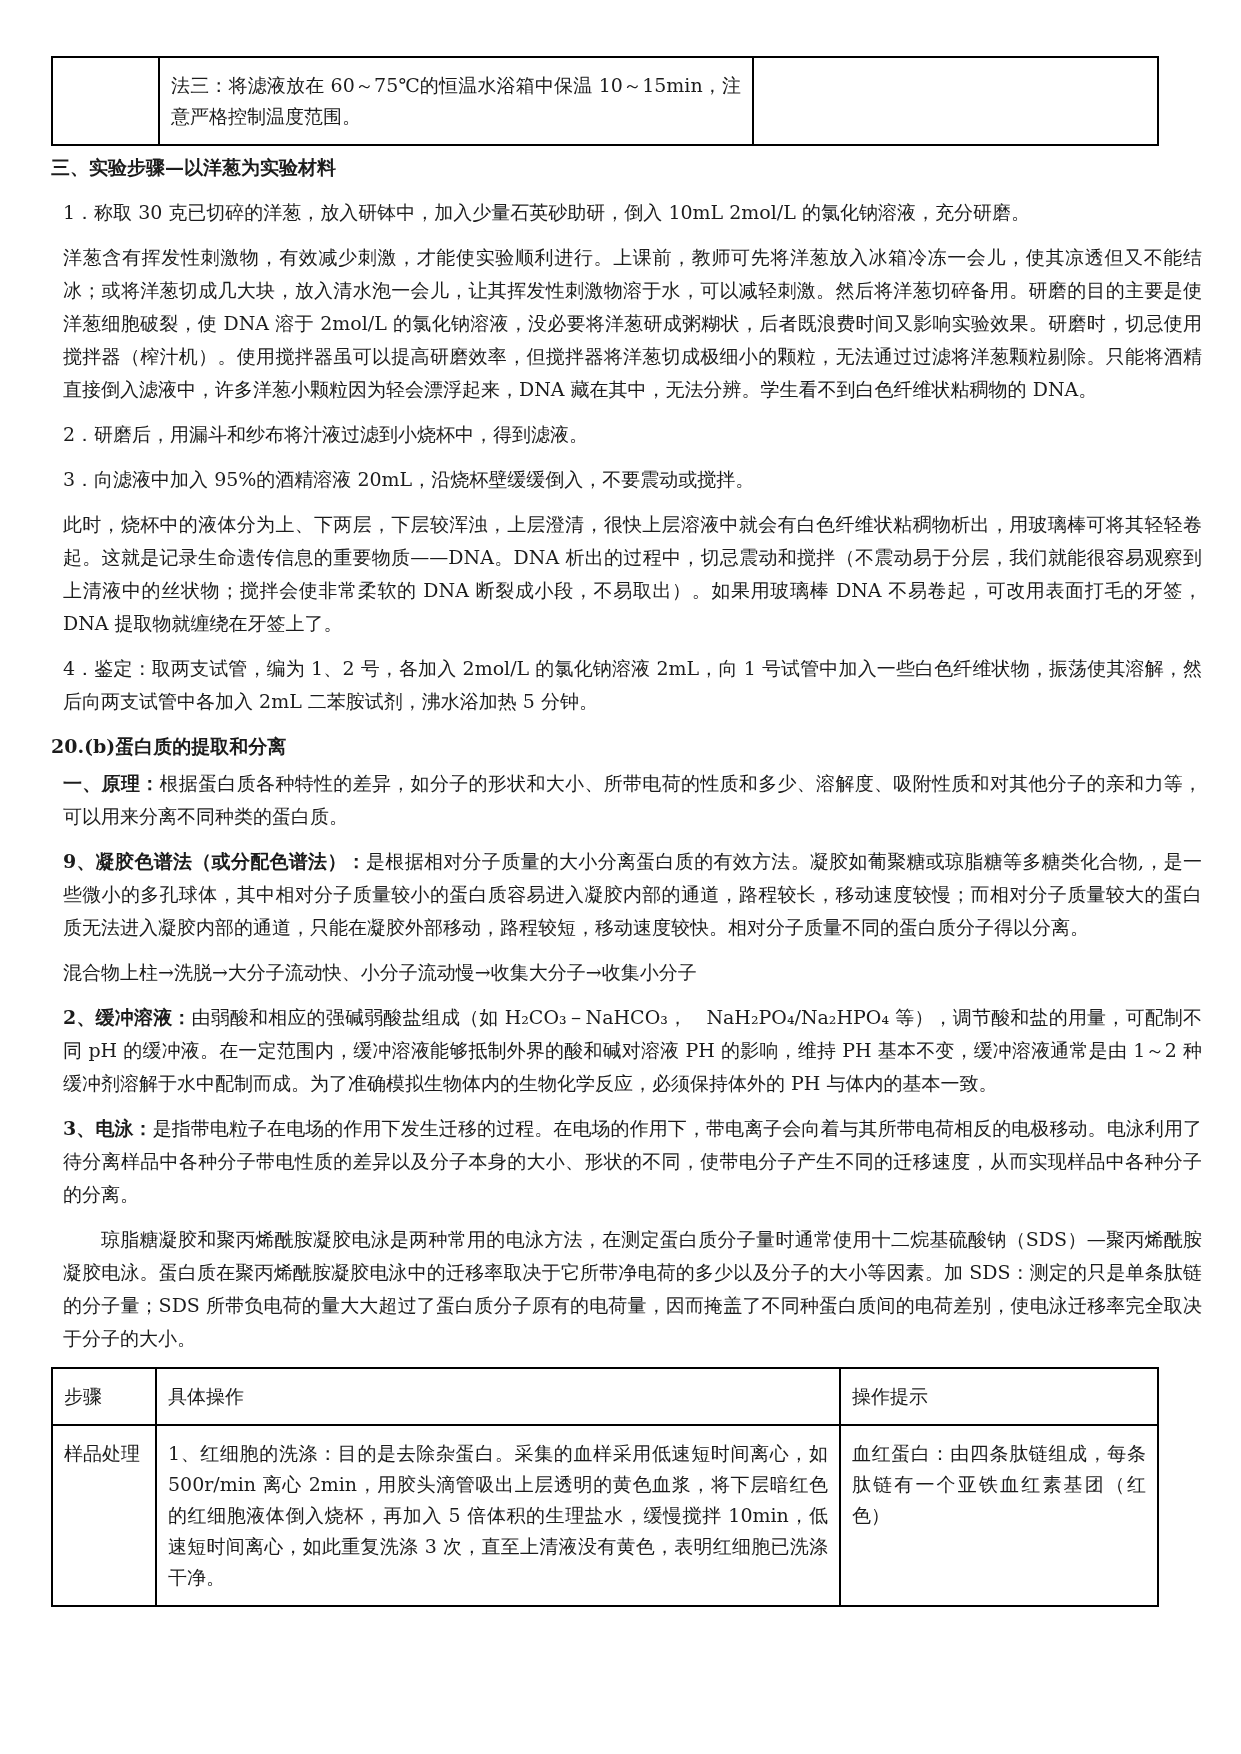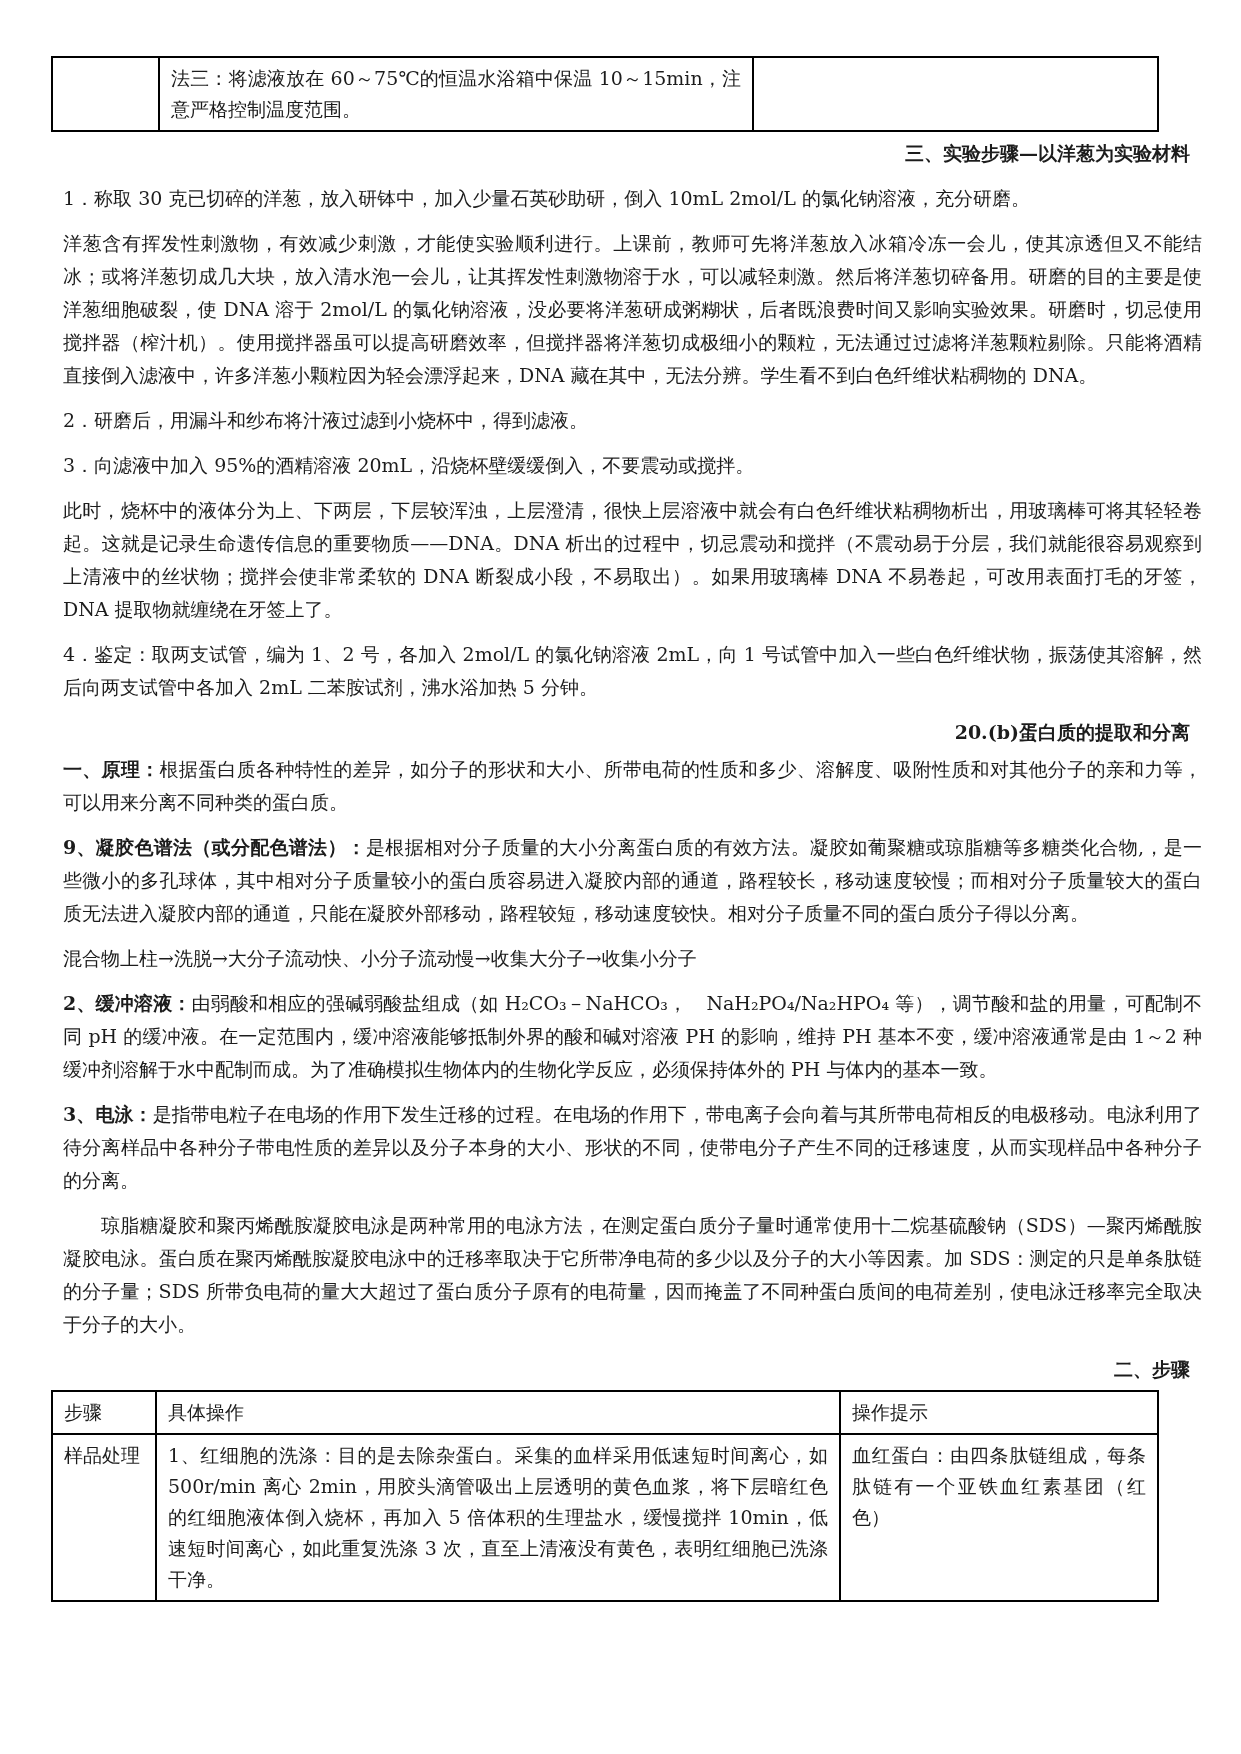--- a/index.html
+++ b/index.html
@@ -15,41 +15,40 @@
     padding: 56px 51px 0 51px;
   }
   
   table.doc-table {
     border-collapse: collapse;
     width: 1106px;
     table-layout: fixed;
   }
   table.doc-table td, table.doc-table th {
     border: 2px solid #000000;
-    padding: 5px 11px;
+    padding: 12px 11px;
     line-height: 31px;
     vertical-align: top;
     text-align: justify;
     font-weight: normal;
     word-break: break-word;
   }
   table.doc-table th { text-align: left; vertical-align: middle; }
   td.step-cell { text-align: justify; }
   
   .para {
     margin: 12px;
     line-height: 33px;
     text-align: justify;
     width: 1139px;
   }
   .heading {
     margin: 5px 0 0 0;
     line-height: 33px;
     font-weight: bold;
-    text-align: right;
   }
   .bold { font-weight: bold; }
   .indent { text-indent: 2em; }
   .section-gap { margin-top: 4px; }
 </style>
 </head>
 <body>
 
 <div class="page">
 
@@ -83,21 +82,20 @@
   <p class="para section-gap"><span class="bold">9、凝胶色谱法（或分配色谱法）：</span><span>是根据相对分子质量的大小分离蛋白质的有效方法。凝胶如葡聚糖或琼脂糖等多糖类化合物,，是一些微小的多孔球体，其中相对分子质量较小的蛋白质容易进入凝胶内部的通道，路程较长，移动速度较慢；而相对分子质量较大的蛋白质无法进入凝胶内部的通道，只能在凝胶外部移动，路程较短，移动速度较快。相对分子质量不同的蛋白质分子得以分离。</span></p>
 
   <p class="para">混合物上柱→洗脱→大分子流动快、小分子流动慢→收集大分子→收集小分子</p>
 
   <p class="para section-gap"><span class="bold">2、缓冲溶液：</span><span>由弱酸和相应的强碱弱酸盐组成（如 H₂CO₃－NaHCO₃，　NaH₂PO₄/Na₂HPO₄ 等），调节酸和盐的用量，可配制不同 pH 的缓冲液。在一定范围内，缓冲溶液能够抵制外界的酸和碱对溶液 PH 的影响，维持 PH 基本不变，缓冲溶液通常是由 1～2 种缓冲剂溶解于水中配制而成。为了准确模拟生物体内的生物化学反应，必须保持体外的 PH 与体内的基本一致。</span></p>
 
   <p class="para section-gap"><span class="bold">3、电泳：</span><span>是指带电粒子在电场的作用下发生迁移的过程。在电场的作用下，带电离子会向着与其所带电荷相反的电极移动。电泳利用了待分离样品中各种分子带电性质的差异以及分子本身的大小、形状的不同，使带电分子产生不同的迁移速度，从而实现样品中各种分子的分离。</span></p>
 
   <p class="para indent">琼脂糖凝胶和聚丙烯酰胺凝胶电泳是两种常用的电泳方法，在测定蛋白质分子量时通常使用十二烷基硫酸钠（SDS）—聚丙烯酰胺凝胶电泳。蛋白质在聚丙烯酰胺凝胶电泳中的迁移率取决于它所带净电荷的多少以及分子的大小等因素。加 SDS：测定的只是单条肽链的分子量；SDS 所带负电荷的量大大超过了蛋白质分子原有的电荷量，因而掩盖了不同种蛋白质间的电荷差别，使电泳迁移率完全取决于分子的大小。</p>
 
-  <div class="heading">二、步骤</div>
 
   <table class="doc-table section-gap">
     <colgroup>
         <col style="width:104px">
         <col style="width:684px">
         <col style="width:318px">
       </colgroup>
     <thead>
       <tr>
         <th>步骤</th>

